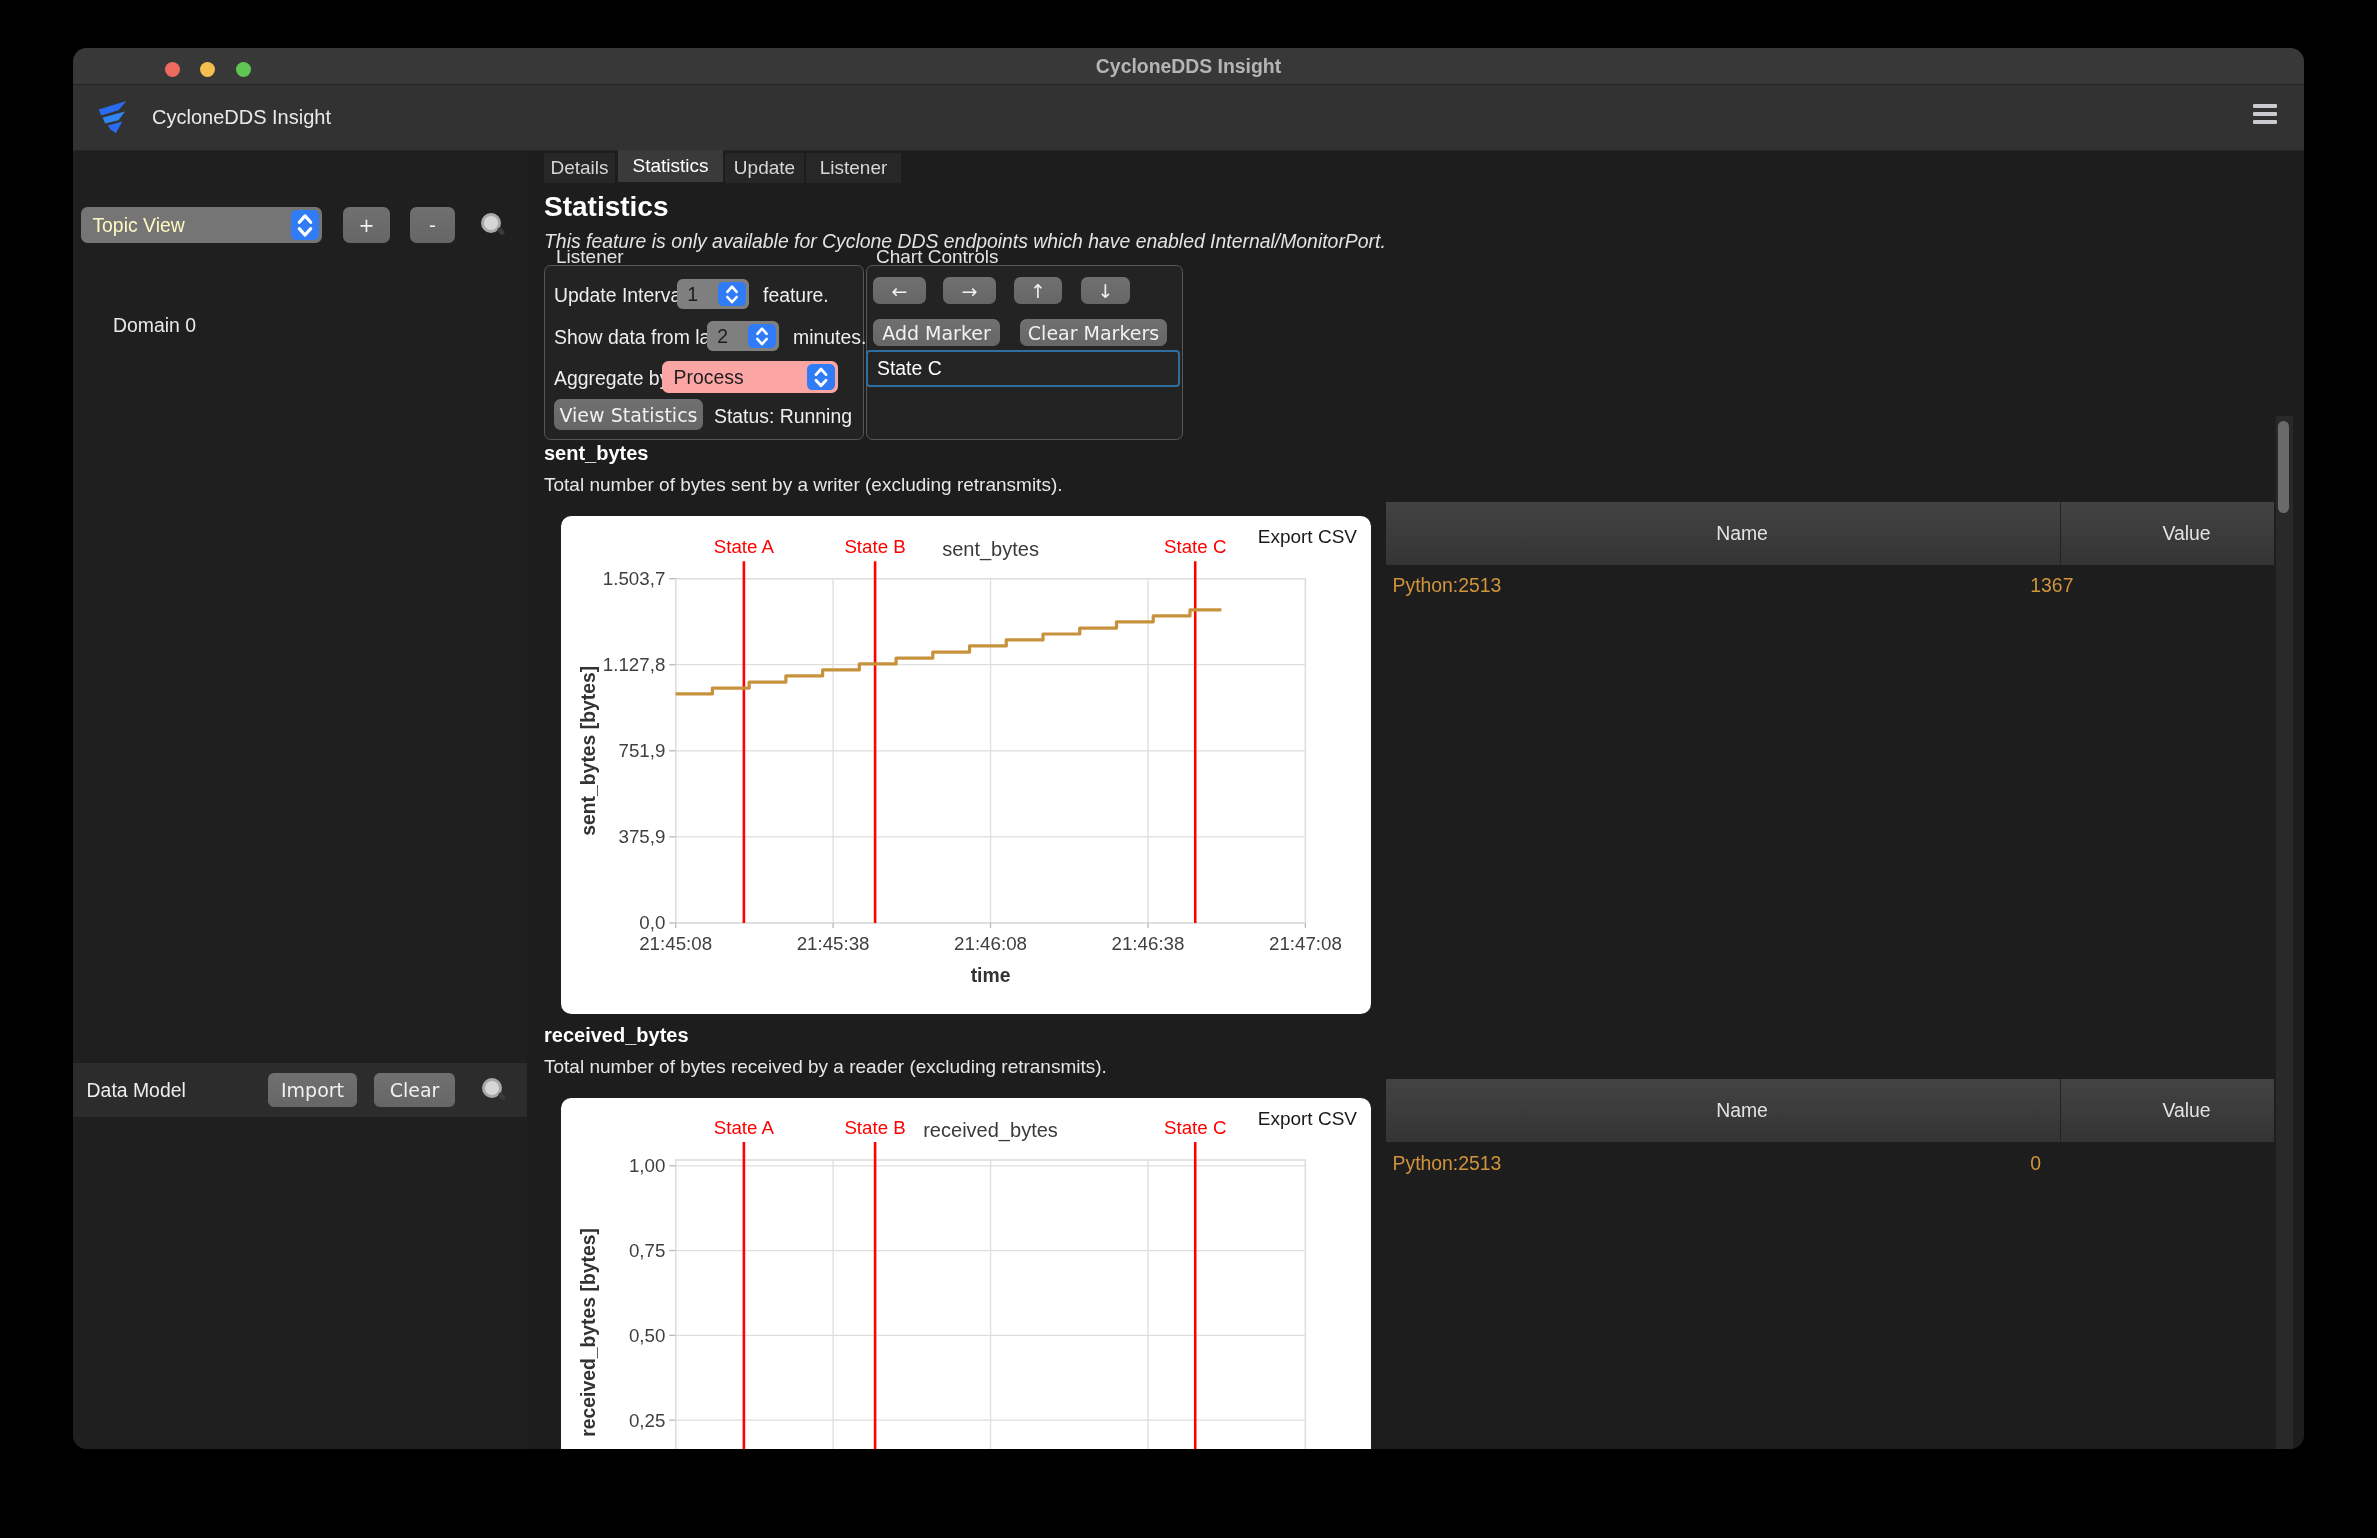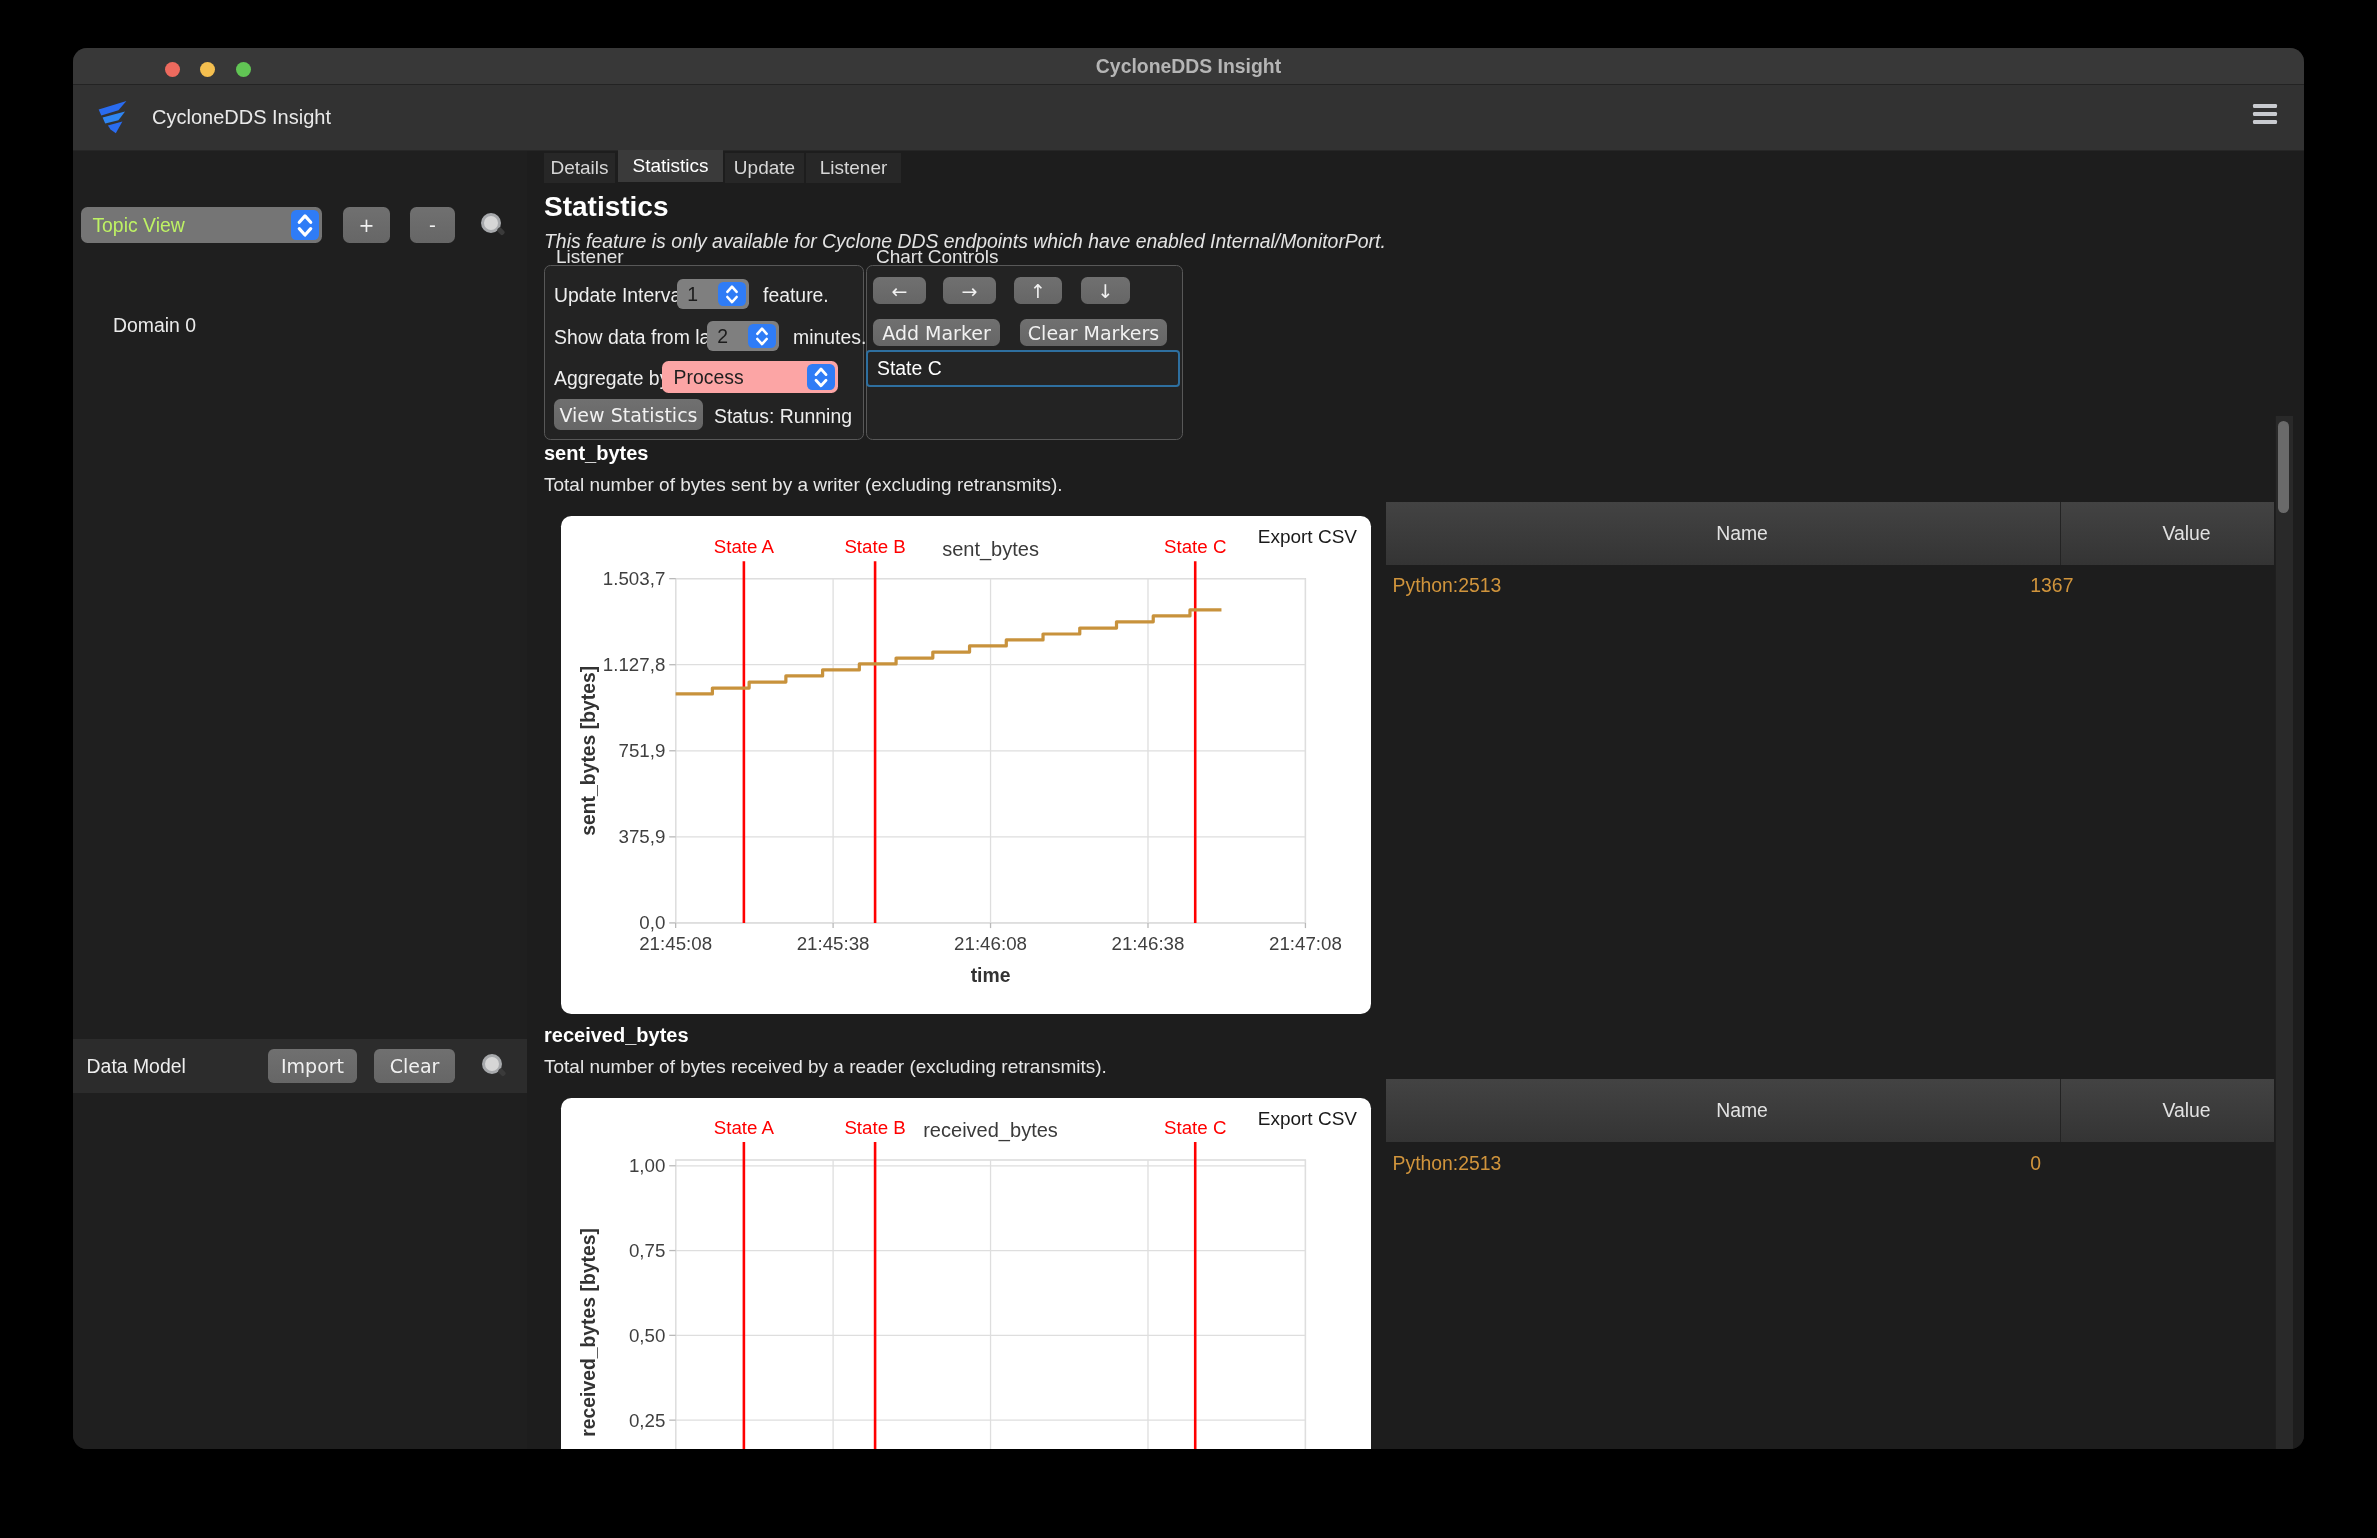--- a/index.html
+++ b/index.html
@@ -18,21 +18,21 @@
   .menu-icon{position:absolute;right:27px;top:19.4px;width:24.5px;height:26px;cursor:pointer;}
   .menu-icon i{display:block;width:24.5px;height:3.9px;background:#c9cbd0;border-radius:1.3px;margin:0 0 3.9px 0;}
   
   .sidebar{position:absolute;left:0;top:103px;width:454px;bottom:0;background:#1f1f1f;}
   .main{position:absolute;left:454px;top:103px;right:0;bottom:0;background:#1d1d1d;}
   
   .btn{background:linear-gradient(#707070,#666);color:#f1f1f1;border-radius:6.5px;text-align:center;
     font-size:19px;position:absolute;display:flex;align-items:center;justify-content:center;cursor:pointer;
     font-family:"DejaVu Sans","Liberation Sans",sans-serif;}
   .combo{position:absolute;background:#757575;border-radius:6.5px;color:#f2f2f2;font-size:19.4px;cursor:pointer;}
-  .combo.light-text{color:#bef264;}
+  .combo.light-text{color:#fef9c3;}
   .combo.dark-text{color:#1e1e1e;}
   .combo .val{position:absolute;left:11.6px;top:0;bottom:0;display:flex;align-items:center;}
   .stepper{position:absolute;right:2.6px;top:2.6px;bottom:2.6px;width:28px;background:#2f7cf6;border-radius:5.2px;}
   .stepper svg{position:absolute;left:0;top:0;width:100%;height:100%;}
   .spin{position:absolute;background:#7f7f7f;border-radius:5.8px;color:#1c1c1c;font-size:19.4px;}
   .spin .val{position:absolute;left:10.3px;top:0;bottom:0;display:flex;align-items:center;}
   .search-icon{position:absolute;width:26px;height:26px;cursor:pointer;}
   .search-icon .lens{position:absolute;left:1.3px;top:1.3px;width:14px;height:14px;border:3.9px solid #a7a9ac;border-radius:50%;background:#d6d6d6;}
   .search-icon .handle{position:absolute;left:17.4px;top:17.4px;width:8.4px;height:4.5px;background:#3a3a3a;border-radius:1.9px;transform:rotate(45deg);}
   label.flabel{position:absolute;color:#eeeeee;font-size:19.4px;}
@@ -103,21 +103,21 @@
     </div>
     <div class="btn" style="left:270px;top:56px;width:47px;height:36px">+</div>
     <div class="btn" style="left:337px;top:56px;width:45px;height:36px">-</div>
     <div class="search-icon" style="left:407px;top:61px">
         <span class="lens"></span>
         <span class="handle"></span>
       </div>
 
     <div style="position:absolute;left:40px;top:163px;color:#eaeaea;font-size:19.4px;cursor:pointer">Domain 0</div>
 
-    <div class="sb-strip" style="left:0;top:888px;width:454px;height:54px">
+    <div class="sb-strip" style="left:0;top:912px;width:454px;height:54px">
       <span style="position:absolute;left:13.6px;top:0;height:54px;display:flex;align-items:center;color:#eeeeee;font-size:19.4px">Data Model</span>
       <div class="btn" style="left:195px;top:9.7px;width:89px;height:34px;border-radius:5.8px">Import</div>
       <div class="btn" style="left:301px;top:9.7px;width:81px;height:34px;border-radius:5.8px">Clear</div>
       <div class="search-icon" style="left:408px;top:13.6px">
           <span class="lens"></span>
           <span class="handle"></span>
         </div>
     </div>
   </div>
 

